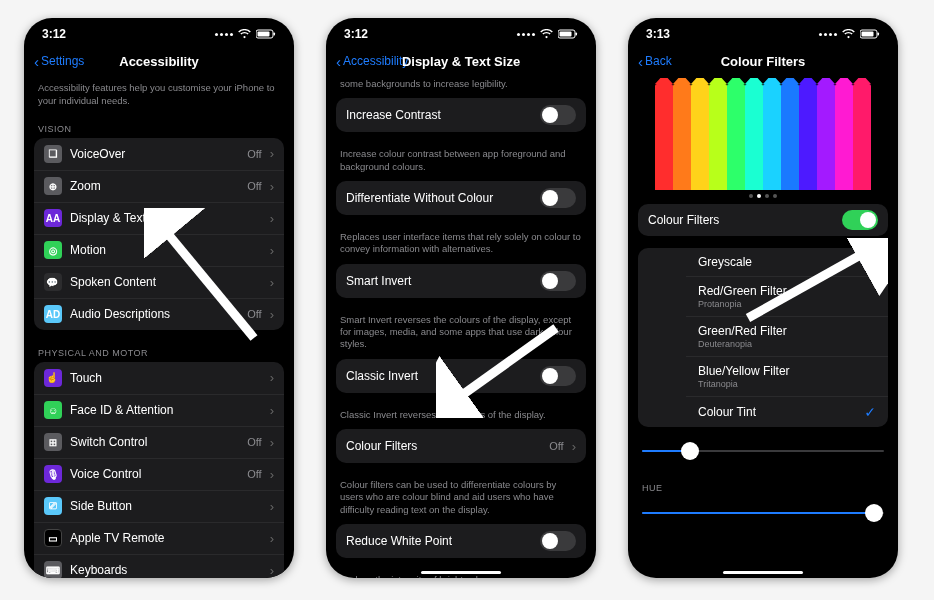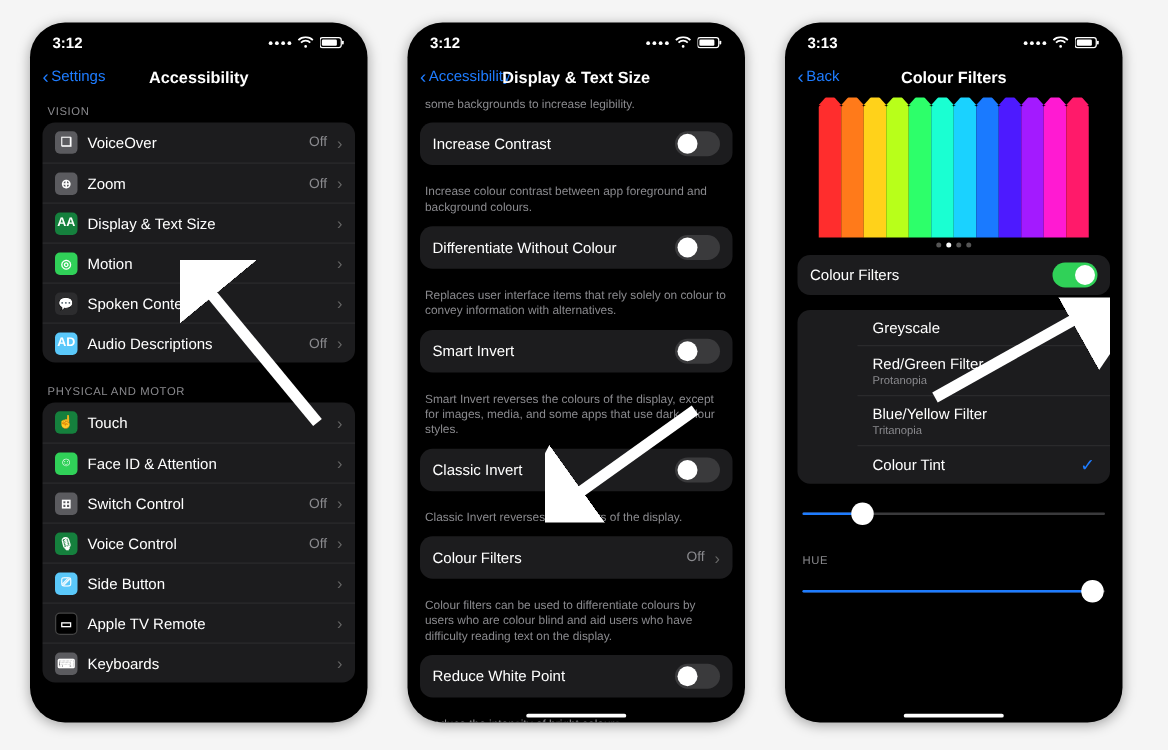--- a/index.html
+++ b/index.html
@@ -51,21 +51,21 @@
   .row .label { flex:1; }
   .row .value { color:#8a8a8e; font-size:11px; }
   .row .chev-r { color:#666; font-size:13px; }
   .app-icon {
     width:18px; height:18px; border-radius:4px;
     display:flex; align-items:center; justify-content:center;
     font-size:10px; font-weight:700; color:#fff;
     flex-shrink:0;
   }
   
-  .ic-gray{background:#5b5b5f}.ic-blue{background:#15803d}.ic-green{background:#30d158}
+  .ic-gray{background:#5b5b5f}.ic-blue{background:#6d28d9}.ic-green{background:#30d158}
   .ic-dark{background:#2c2c2e}.ic-lblue{background:#5ac8fa}
   .ic-black{background:#000;border:1px solid #444}
   .subtext { color:#8a8a8e; font-size:9.5px; line-height:1.3; padding:4px 14px 8px 14px; }
   .toggle {
     width:36px; height:20px; border-radius:10px; background:#3a3a3c;
     position:relative; flex-shrink:0;
   }
   .toggle .knob {
     position:absolute; top:2px; left:2px;
     width:16px; height:16px; border-radius:50%; background:#fff;
@@ -139,20 +139,21 @@
     </span>
   </div>
   <div class="nav-bar">
     <span class="back-link">
       <span class="chev">‹</span>
       <span>Settings</span>
     </span>
     <span class="nav-title">Accessibility</span>
   </div>
   <div class="scroll">
+    <div class="intro">Accessibility features help you customise your iPhone to your individual needs.</div>
     <div class="section-header">VISION</div>
     <div class="group" id="s1-vision">
         <div class="row">
           <span class="app-icon ic-gray">❏</span>
           <span class="label">VoiceOver</span>
           <span class="value">Off</span>
           <span class="chev-r">›</span>
         </div>
         <div class="row">
           <span class="app-icon ic-gray">⊕</span>
@@ -398,20 +399,24 @@
     </div>
     <div class="group" id="s3-filters">
         <div class="filter-row inline">
           <span class="fname">Greyscale</span>
         </div>
         <div class="filter-row">
           <span class="fname">Red/Green Filter</span>
           <span class="fsub">Protanopia</span>
         </div>
         <div class="filter-row">
+          <span class="fname">Green/Red Filter</span>
+          <span class="fsub">Deuteranopia</span>
+        </div>
+        <div class="filter-row">
           <span class="fname">Blue/Yellow Filter</span>
           <span class="fsub">Tritanopia</span>
         </div>
         <div class="filter-row inline">
           <span class="fname">Colour Tint</span>
           <span class="filter-check">✓</span>
         </div>
       </div>
     <div class="slider">
       <div class="track"></div>

